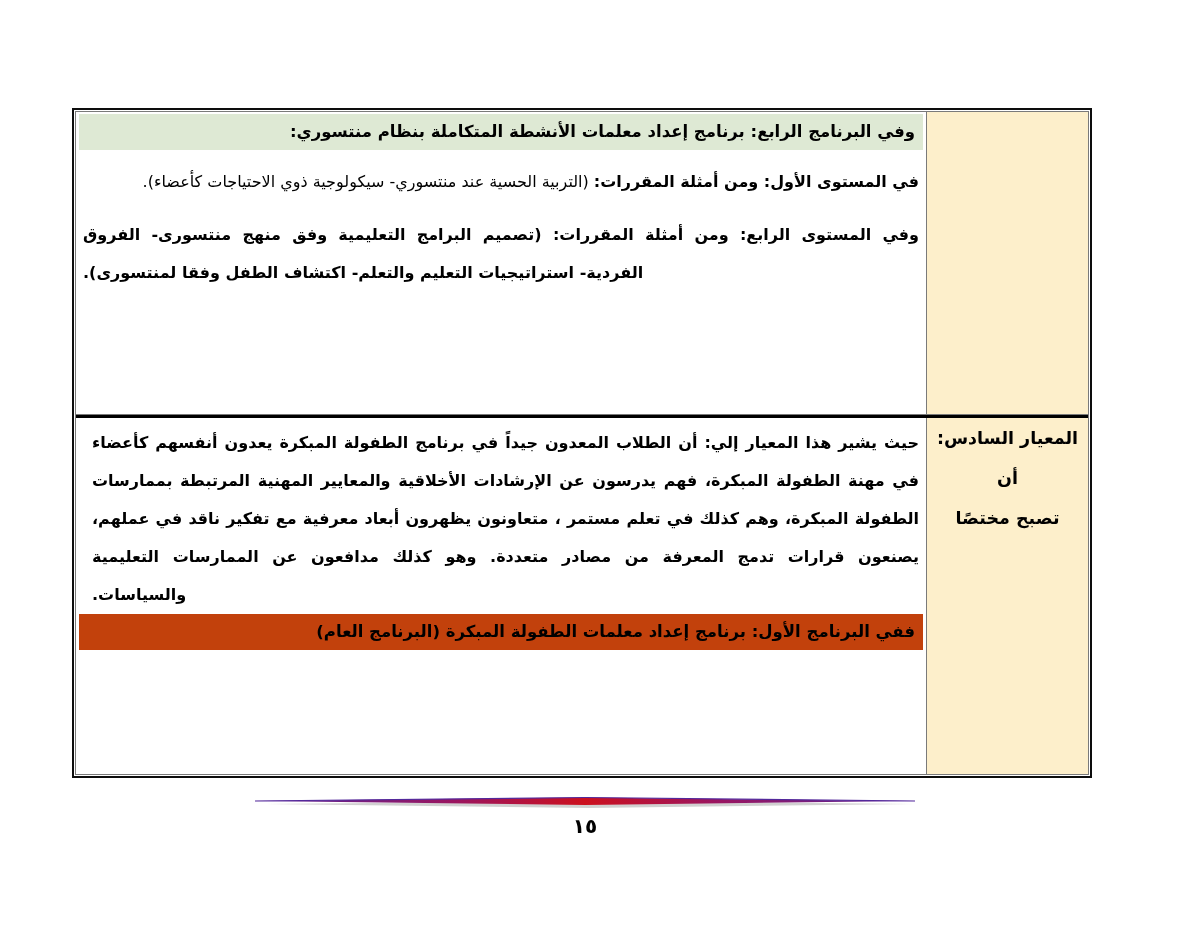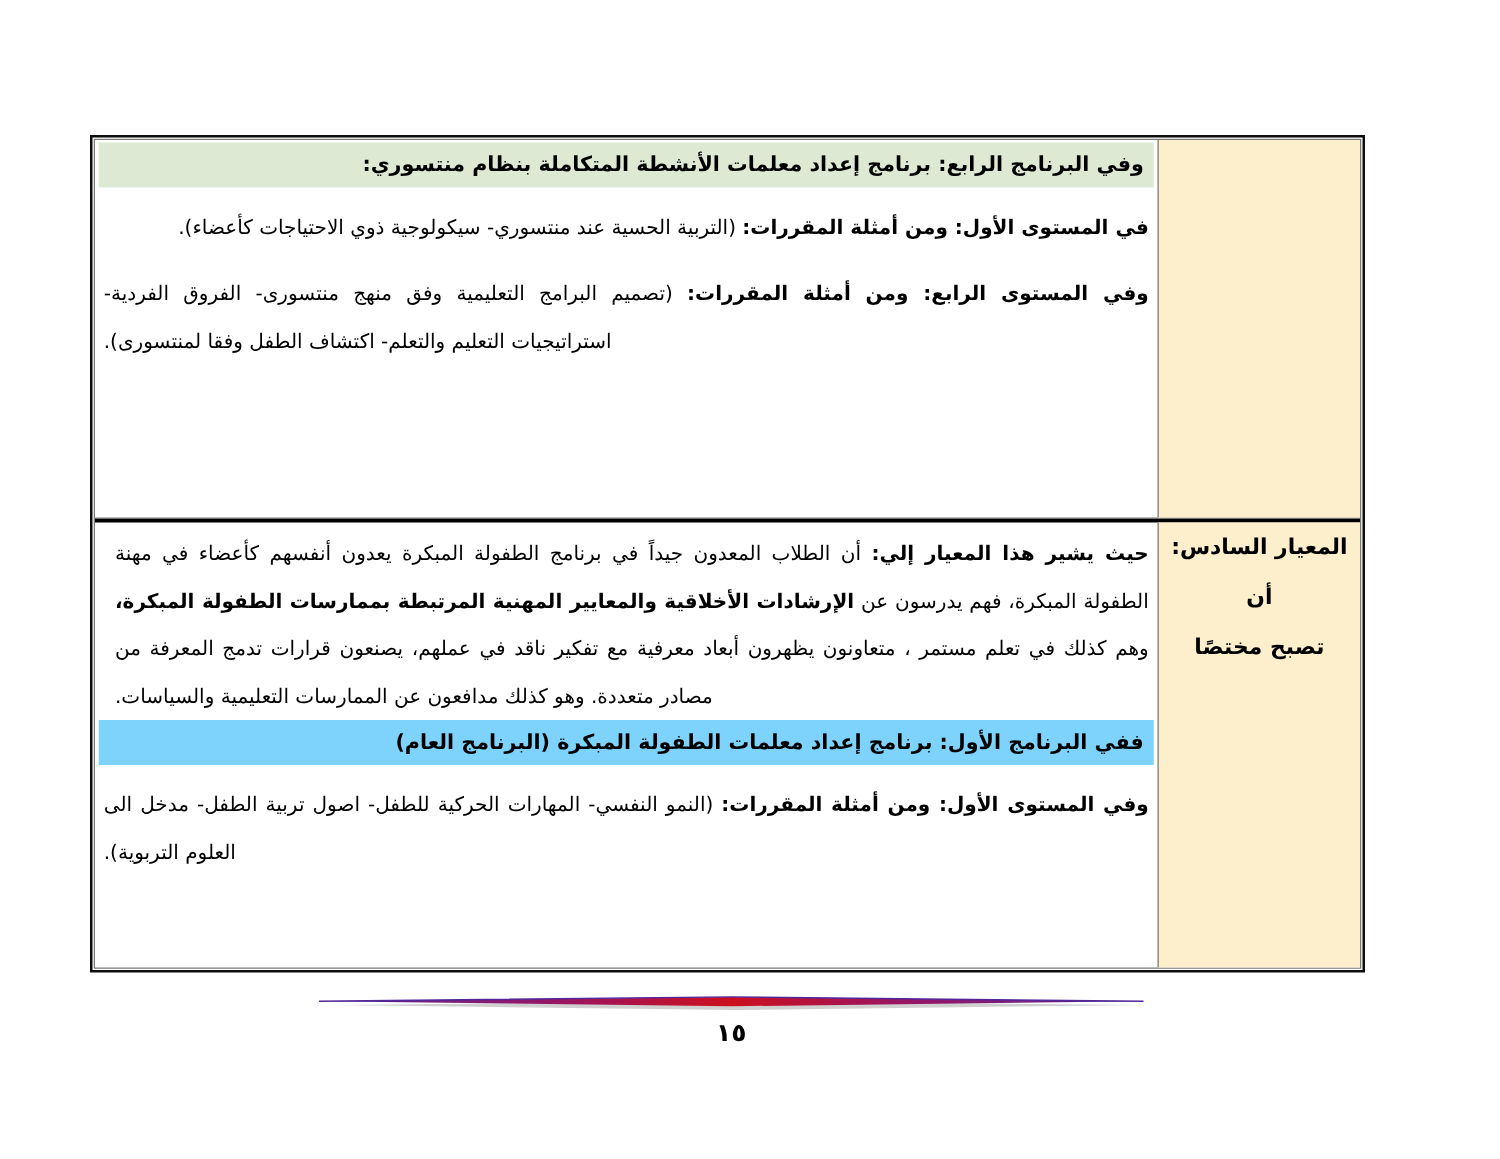--- a/index.html
+++ b/index.html
@@ -53,20 +53,21 @@
   }
   .para{
     font-size:16px;
     line-height:38px;
     margin:0 4px 15px 4px;
     text-align:right;
   }
   .para-justify{
     text-align:justify;
     text-align-last:left;
+    font-weight:bold;
   }
   .para-intro{margin-bottom:0;margin-left:13px;}
   .side-label{
     font-weight:bold;
     font-size:17.5px;
     line-height:40px;
     text-align:center;
   }
   
   .footer-divider{position:absolute;left:255px;top:795px;width:660px;height:14px;}
@@ -100,23 +101,22 @@
       <div class="trow trow-2">
         <div class="cell-side" style="background:#FDEFCB">
           <div class="side-label">المعيار السادس: أن</div>
           <div class="side-label">تصبح مختصًا</div>
         </div>
         <div class="cell-main" style="padding-top:6px">
 
           <p class="para para-justify para-intro"><b>حيث يشير هذا المعيار إلي:</b><span> أن الطلاب المعدون جيداً في برنامج الطفولة المبكرة يعدون أنفسهم كأعضاء في مهنة الطفولة المبكرة، فهم يدرسون عن </span><b>الإرشادات الأخلاقية والمعايير المهنية المرتبطة بممارسات الطفولة المبكرة،</b><span> وهم كذلك في تعلم مستمر ، متعاونون يظهرون أبعاد معرفية مع تفكير ناقد في عملهم، يصنعون قرارات تدمج المعرفة من مصادر متعددة. وهو كذلك مدافعون عن الممارسات التعليمية والسياسات.</span></p>
 
 
-          <div class="green-band" style="background:#7dd3fc">ففي البرنامج الأول: برنامج إعداد معلمات الطفولة المبكرة (البرنامج العام)</div>
+          <div class="green-band" style="background:#c2410c">ففي البرنامج الأول: برنامج إعداد معلمات الطفولة المبكرة (البرنامج العام)</div>
 
-          <p class="para para-justify"><b>وفي المستوى الأول: ومن أمثلة المقررات:</b><span> (النمو النفسي- المهارات الحركية للطفل- اصول تربية الطفل- مدخل الى العلوم التربوية).</span></p>
         </div>
       </div>
 
     </div>
   </div>
 
   <div class="footer-divider">
     <svg width="660" height="14" viewBox="0 0 660 14" xmlns="http://www.w3.org/2000/svg">
       <defs>
         <linearGradient id="lensGrad" x1="0" y1="0" x2="1" y2="0">

